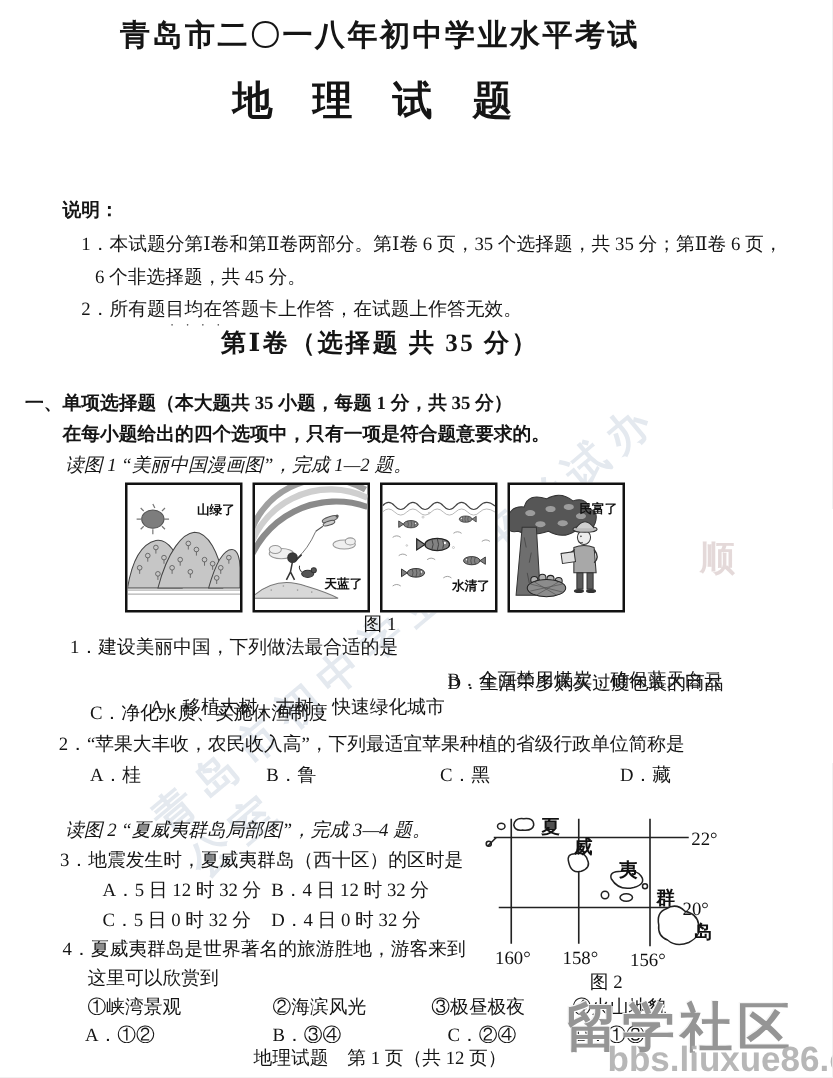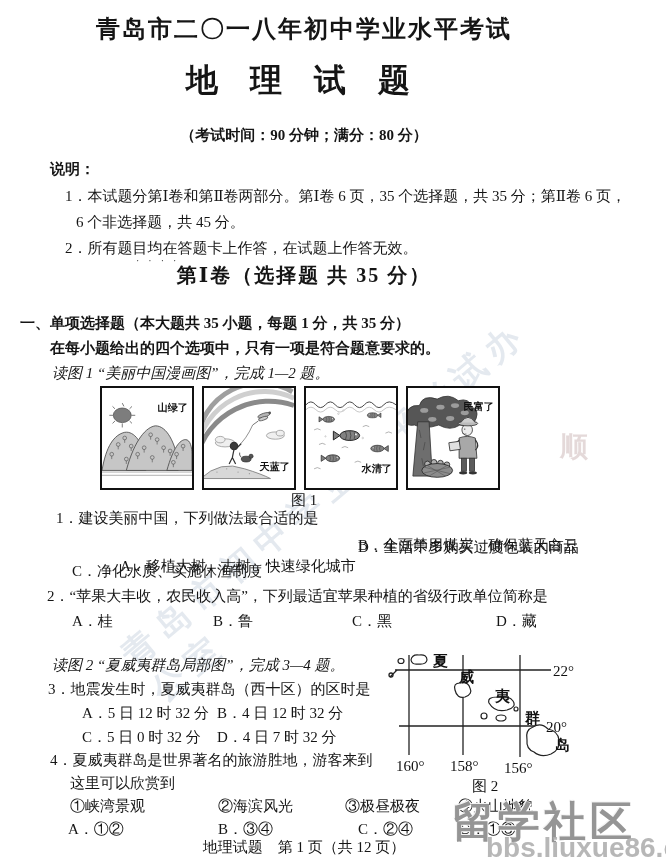--- a/index.html
+++ b/index.html
@@ -31,21 +31,20 @@
 </style>
 </head>
 <body>
 
 <div id="page">
 
   <div class="wm-diag">青岛市初中学业水平考试办公室</div>
 
   <div class="abs center title">青岛市二〇一八年初中学业水平考试</div>
   <div class="abs center subject">地 理 试 题</div>
-  <div class="abs center examinfo">（考试时间：90 分钟；满分：80 分）</div>
 
   <div class="abs t15 bold" style="left:50px;top:160px;">说明：</div>
   <div class="abs t15" style="left:65px;top:187px;">1．本试题分第Ⅰ卷和第Ⅱ卷两部分。第Ⅰ卷 6 页，35 个选择题，共 35 分；第Ⅱ卷 6 页，</div>
   <div class="abs t15" style="left:76px;top:213px;">6 个非选择题，共 45 分。</div>
   <div class="abs t15" style="left:65px;top:239px;">2．所有题目均在答题卡上作答，在试题上作答无效。</div>
   <div class="abs dots" style="left:136px;top:255px;">····</div>
 
   <div class="abs center sechead">第Ⅰ卷（选择题  共 35 分）</div>
   <div class="abs t15 bold" style="left:20px;top:314px;">一、单项选择题（本大题共 35 小题，每题 1 分，共 35 分）</div>
   <div class="abs t15 bold" style="left:50px;top:339px;">在每小题给出的四个选项中，只有一项是符合题意要求的。</div>
@@ -208,21 +207,21 @@
   <div class="abs t15" style="left:213px;top:612px;">B．鲁</div>
   <div class="abs t15" style="left:352px;top:612px;">C．黑</div>
   <div class="abs t15" style="left:496px;top:612px;">D．藏</div>
 
   <div class="abs t15 ital" style="left:52px;top:656px;">读图 2 “夏威夷群岛局部图”，完成 3—4 题。</div>
 
   <div class="abs t15" style="left:48px;top:680px;">3．地震发生时，夏威夷群岛（西十区）的区时是</div>
   <div class="abs t15" style="left:82px;top:704px;">A．5 日 12 时 32 分</div>
   <div class="abs t15" style="left:217px;top:704px;">B．4 日 12 时 32 分</div>
   <div class="abs t15" style="left:82px;top:728px;">C．5 日 0 时 32 分</div>
-  <div class="abs t15" style="left:217px;top:728px;">D．4 日 7 时 32 分</div>
+  <div class="abs t15" style="left:217px;top:728px;">D．4 日 0 时 32 分</div>
 
   <div class="abs t15" style="left:50px;top:751px;">4．夏威夷群岛是世界著名的旅游胜地，游客来到</div>
   <div class="abs t15" style="left:70px;top:774px;">这里可以欣赏到</div>
   <div class="abs t15" style="left:70px;top:797px;">①峡湾景观</div>
   <div class="abs t15" style="left:218px;top:797px;">②海滨风光</div>
   <div class="abs t15" style="left:345px;top:797px;">③极昼极夜</div>
   <div class="abs t15" style="left:458px;top:797px;">④火山地貌</div>
   <div class="abs t15" style="left:68px;top:820px;">A．①②</div>
   <div class="abs t15" style="left:218px;top:820px;">B．③④</div>
   <div class="abs t15" style="left:358px;top:820px;">C．②④</div>

